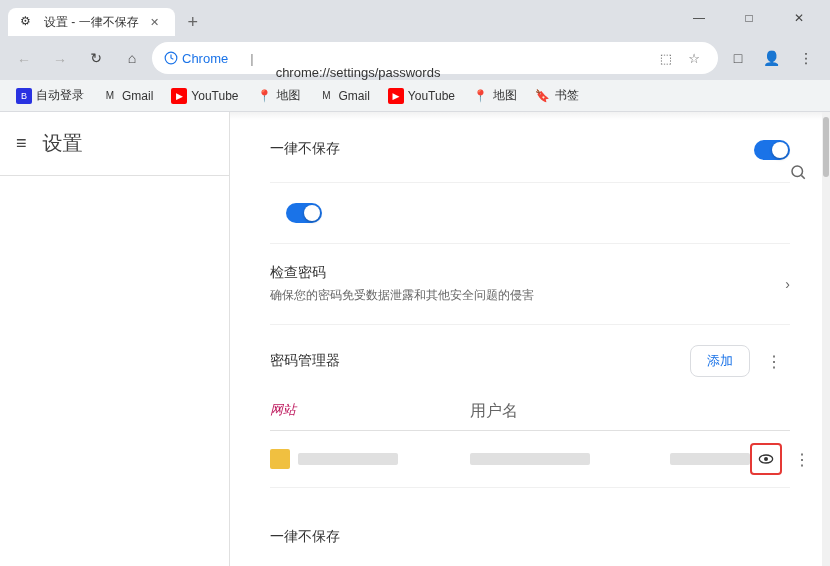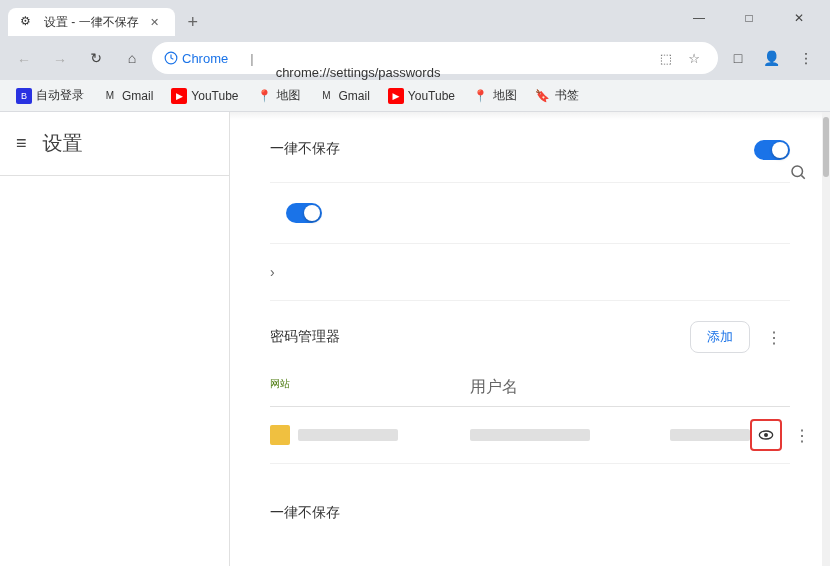--- a/index.html
+++ b/index.html
@@ -70,21 +70,21 @@
     .saved-passwords { padding: 20px 0; }
     .saved-passwords-header { display: flex; align-items: center; justify-content: space-between; margin-bottom: 16px; }
     .saved-passwords-title { font-size: 14px; color: #333; font-weight: 500; }
     .saved-passwords-actions { display: flex; align-items: center; gap: 8px; }
     .add-btn { height: 32px; padding: 0 16px; border: 1px solid #dadce0; border-radius: 8px; background: #fff; font-size: 13px; color: #1a73e8; cursor: pointer; display: flex; align-items: center; }
     .more-btn { width: 32px; height: 32px; display: flex; align-items: center; justify-content: center; border-radius: 50%; cursor: pointer; color: #666; font-size: 16px; }
 
     
     .passwords-table { width: 100%; }
     .table-header { display: flex; padding: 8px 0; border-bottom: 1px solid #e0e0e0; }
-    .col-site { flex: 0 0 200px; font-size: 10px; color: #4d7c0f; }
+    .col-site { flex: 0 0 200px; font-size: 13px; color: #be185d; font-style: italic; }
     .col-user { flex: 0 0 200px; font-size: 16px; color: #666; }
     .col-pass { flex: 1; font-size: 12px; color: #666; }
 
     .table-row { display: flex; align-items: center; padding: 12px 0; border-bottom: 1px solid #f0f0f0; }
     .site-cell { flex: 0 0 200px; display: flex; align-items: center; gap: 8px; }
     .site-favicon { width: 20px; height: 20px; background: #f0c040; border-radius: 2px; }
     .site-name-blur { width: 100px; height: 12px; background: #e0e0e0; border-radius: 2px; }
     .user-cell { flex: 0 0 200px; }
     .user-blur { width: 120px; height: 12px; background: #e0e0e0; border-radius: 2px; }
     .pass-cell { flex: 1; display: flex; align-items: center; gap: 8px; }
@@ -205,20 +205,24 @@
           </div>
         </div>
 
         <div class="setting-item">
           <div class="setting-action">
             <div class="toggle"></div>
           </div>
         </div>
 
         <div class="check-password">
+          <div class="setting-info">
+            <div class="setting-title">检查密码</div>
+            <div class="setting-desc">确保您的密码免受数据泄露和其他安全问题的侵害</div>
+          </div>
           <div class="check-arrow">›</div>
         </div>
 
         <div class="saved-passwords">
           <div class="saved-passwords-header">
             <span class="saved-passwords-title">密码管理器</span>
             <div class="saved-passwords-actions">
               <button class="add-btn">添加</button>
               <div class="more-btn">⋮</div>
             </div>

